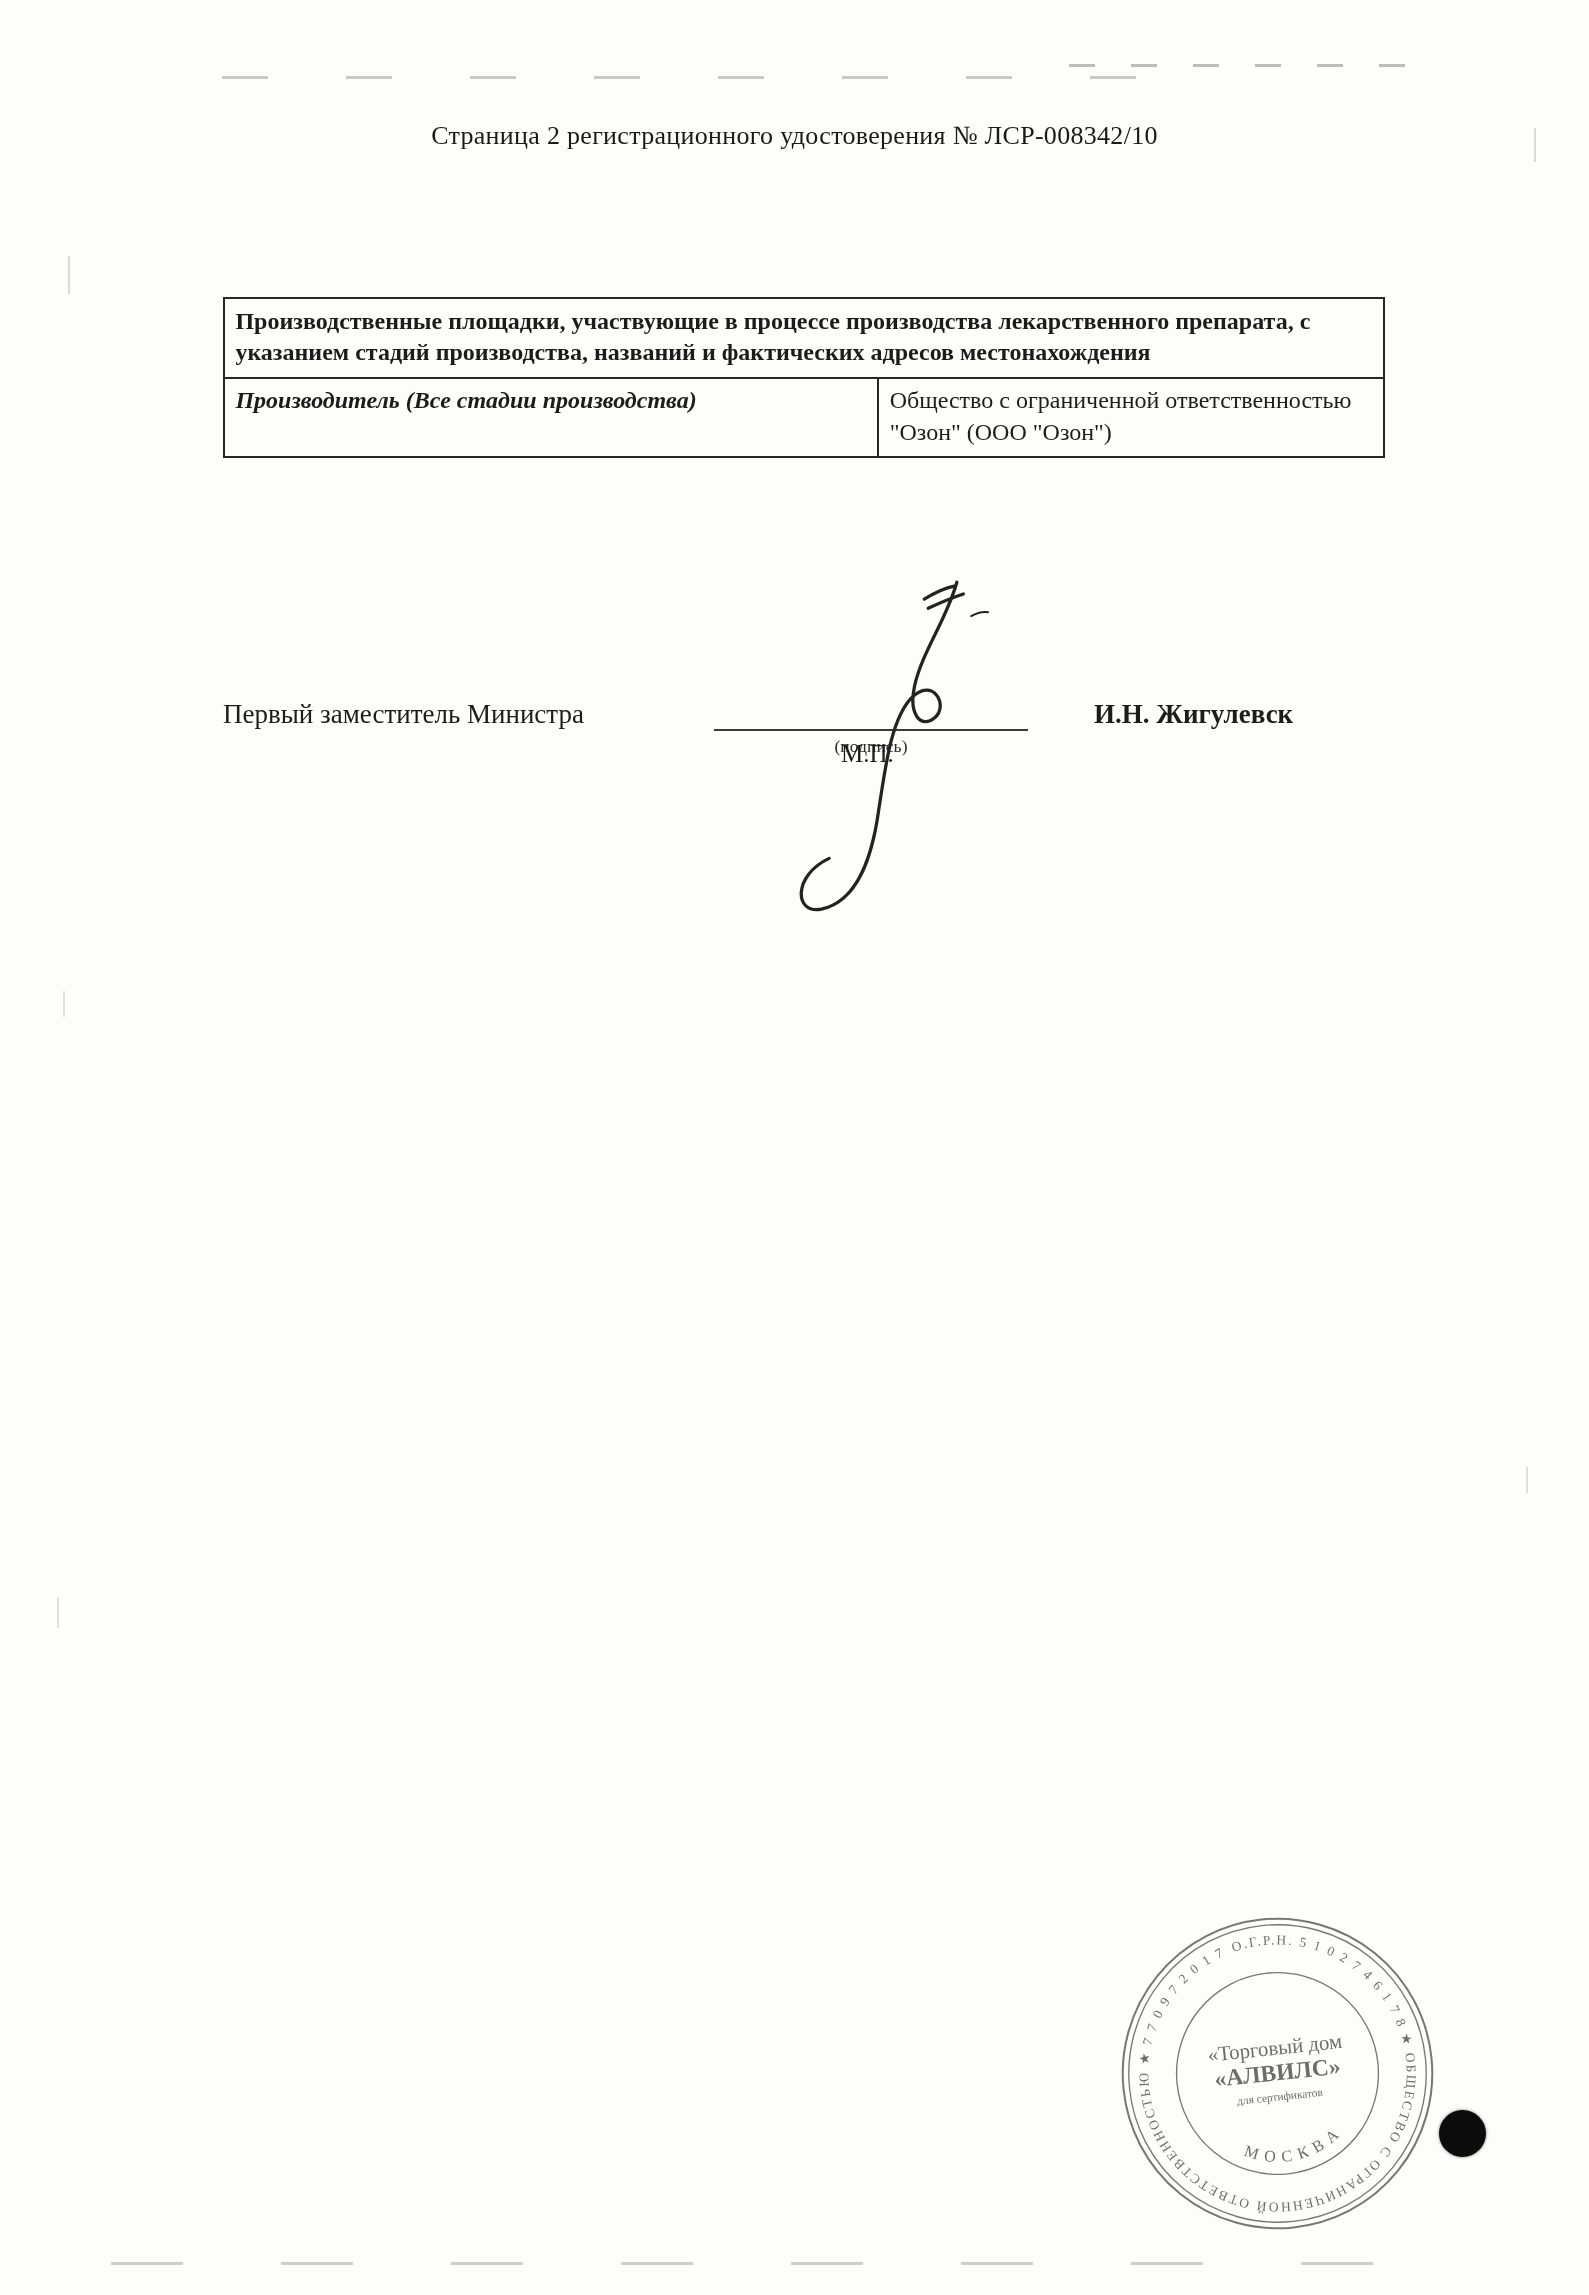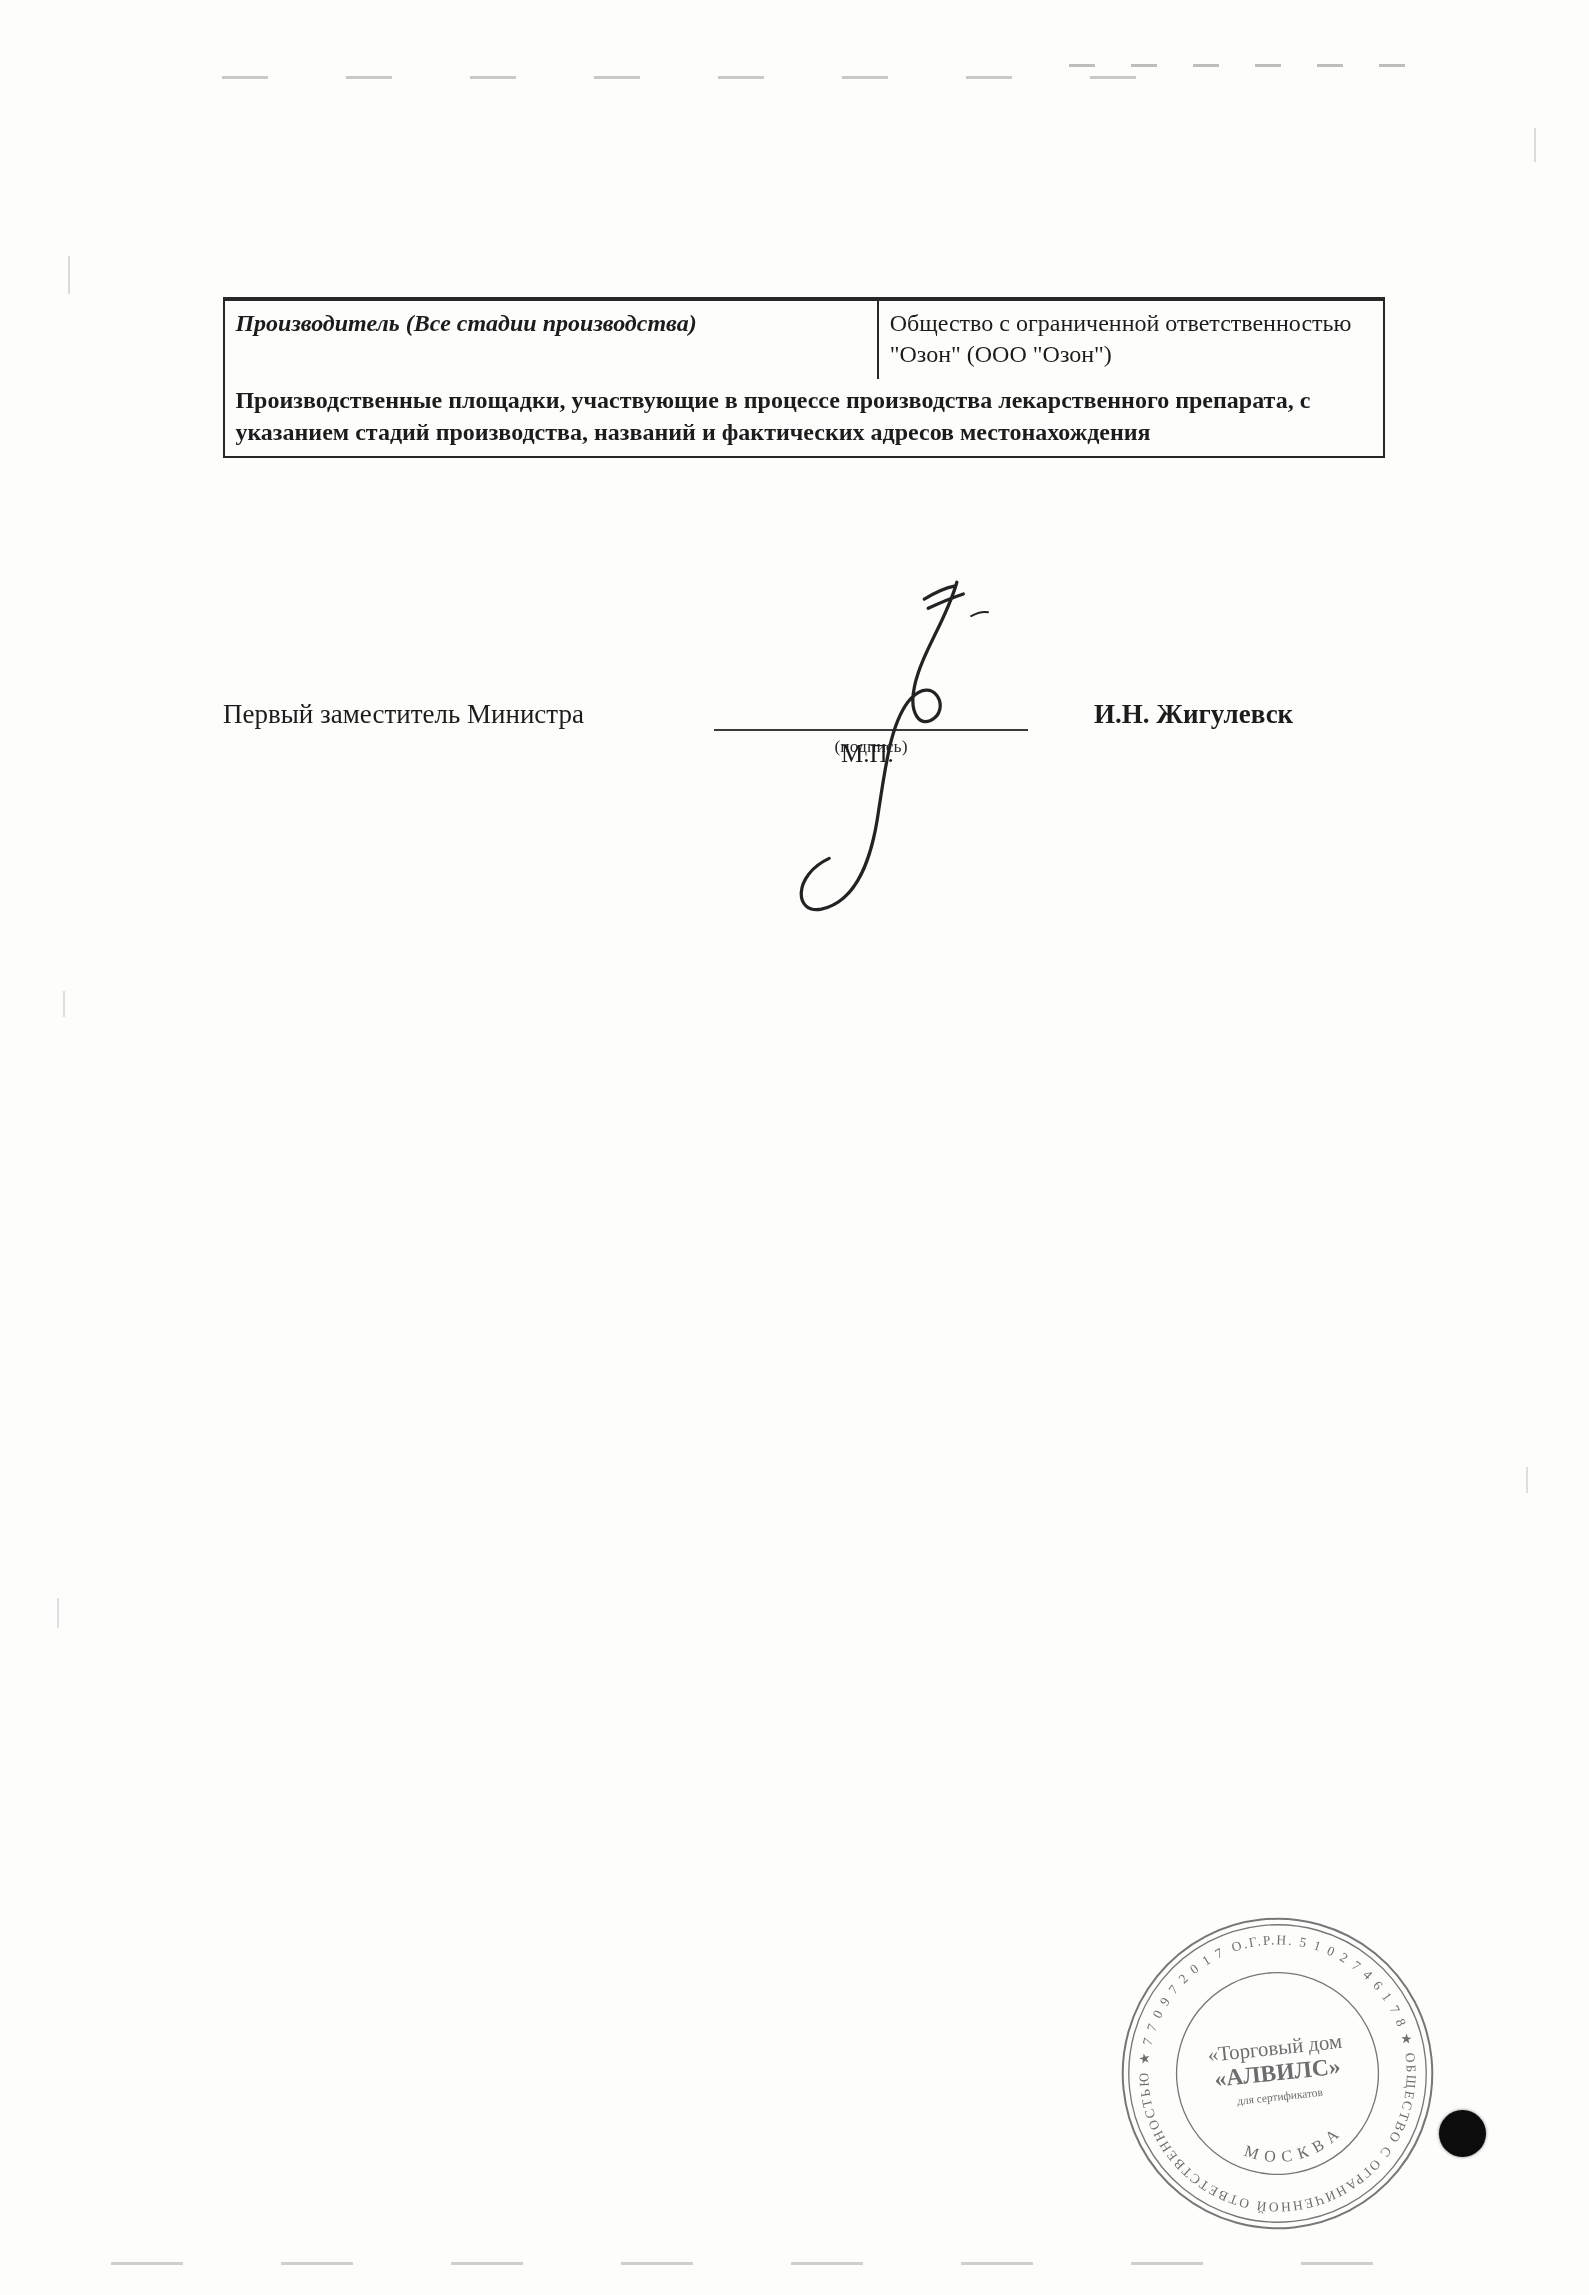--- a/index.html
+++ b/index.html
@@ -134,28 +134,29 @@
 
   <div class="noise noise-top-1"></div>
   <div class="noise noise-top-2"></div>
   <div class="noise noise-bottom"></div>
   <div class="noise noise-left-tick-1"></div>
   <div class="noise noise-left-tick-2"></div>
   <div class="noise noise-left-tick-3"></div>
   <div class="noise noise-right-tick-1"></div>
   <div class="noise noise-right-tick-2"></div>
 
+  <div class="doc-header">Страница 2 регистрационного удостоверения № ЛСР-008342/10</div>
 
   <div class="prod-table">
+    <div class="row">
+      <div class="cell cell-header">Производственные площадки, участвующие в процессе производства лекарственного препарата, с указанием стадий производства, названий и фактических адресов местонахождения</div>
+    </div>
     <div class="row row-producer">
       <div class="cell cell-producer-label">Производитель (Все стадии производства)</div>
       <div class="cell cell-producer-value">Общество с ограниченной ответственностью "Озон" (ООО "Озон")</div>
-    </div>
-    <div class="row">
-      <div class="cell cell-header">Производственные площадки, участвующие в процессе производства лекарственного препарата, с указанием стадий производства, названий и фактических адресов местонахождения</div>
     </div>
   </div>
 
   <div class="sig-role">Первый заместитель Министра</div>
   <div class="sig-line"></div>
   <div class="sig-caption">(подпись)</div>
   <div class="sig-name">И.Н. Жигулевск</div>
   <div class="seal-mark">М.П.</div>
 
   <svg class="sig-autograph" viewBox="0 0 420 545">

